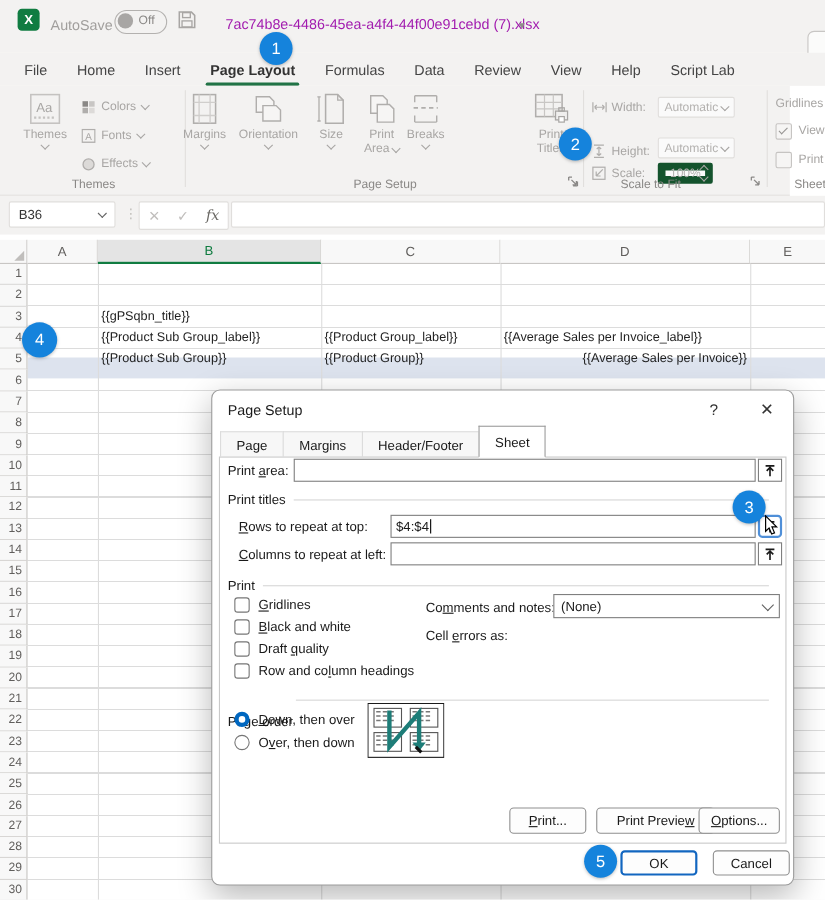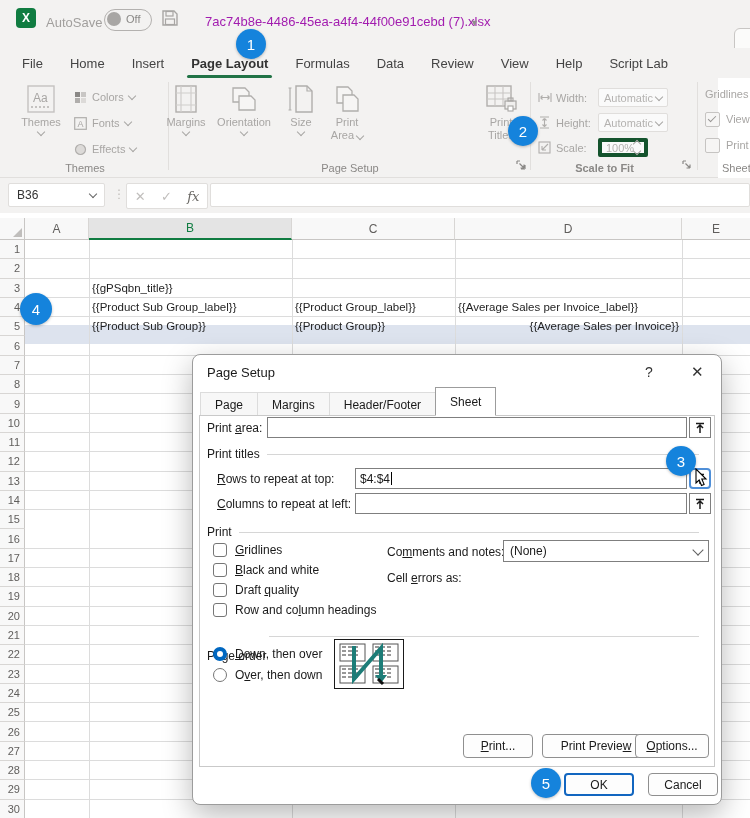--- a/index.html
+++ b/index.html
@@ -29,21 +29,21 @@
   .vdiv{top:4px;width:1px;height:88px;background:#e1dfdd;}
   .gtitle{font-size:11px;color:#8a8886;top:84px;text-align:center;}
   .launcher{top:82px;color:#8a8886;font-size:10px;}
   .bigbtn{top:6px;width:58px;display:flex;flex-direction:column;align-items:center;gap:2px;}
   .bigbtn .lbl{font-size:11px;color:#a8a6a4;line-height:13px;text-align:center;}
   .chev{display:inline-block;width:5px;height:5px;border-right:1.3px solid #a8a6a4;border-bottom:1.3px solid #a8a6a4;transform:rotate(45deg);margin-top:-2px;}
   .smallbtn{height:22px;display:flex;align-items:center;gap:5px;font-size:11px;color:#a8a6a4;}
   .srow{height:23px;display:flex;align-items:center;gap:4px;font-size:11px;color:#a8a6a4;}
   .combo{width:70px;height:19px;border:1px solid #e0dedc;background:#fafafa;border-radius:2px;
     display:flex;align-items:center;justify-content:space-between;padding:0 5px;box-sizing:border-box;color:#b4b2b0;font-size:11px;}
-  .spin{width:50px;height:19px;border:4px solid #14532d;background:#fafafa;border-radius:2px;
+  .spin{width:50px;height:19px;border:7px solid #14532d;background:#fafafa;border-radius:2px;
     display:flex;align-items:center;justify-content:space-between;padding:0 4px;box-sizing:border-box;color:#b4b2b0;font-size:11px;}
   .rcheck{width:13px;height:13px;border:1px solid #c6c4c2;border-radius:2px;background:#f6f5f4;position:relative;}
   .rcheck.on::after{content:"";position:absolute;left:4px;top:1px;width:3px;height:7px;border-right:1.4px solid #979593;border-bottom:1.4px solid #979593;transform:rotate(45deg);}
   
   .fbar{left:0;top:178px;width:750px;height:35px;background:#f3f2f1;border-bottom:1px solid #e1dfdd;}
   .namebox{left:8px;top:5px;width:97px;height:24px;background:#fff;border:1px solid #e0dedc;border-radius:2px;
     display:flex;align-items:center;justify-content:space-between;padding:0 8px;box-sizing:border-box;font-size:12px;color:#333;}
   .fdots{left:113px;top:9px;color:#c0beba;font-size:12px;}
   .fxbox{left:126px;top:5px;width:80px;height:24px;background:#fff;border:1px solid #e0dedc;border-radius:2px;
     display:flex;align-items:center;justify-content:space-around;font-size:13px;}
@@ -198,20 +198,29 @@
       <span class="lbl">Orientation</span>
       <span class="chev"></span>
     </div>
     <div class="abs bigbtn" style="left:318px;">
       <svg width="30" height="30" viewBox="0 0 30 30">
           <path d="M5 3h11l4 4v12H5z" fill="#f6f5f4" stroke="#b0aeac" stroke-width="1.3"></path>
           <path d="M11 11h11l4 4v12H11z" fill="#f6f5f4" stroke="#b0aeac" stroke-width="1.3"></path>
         </svg>
       <span class="lbl"><span>Print</span><br><span>Area</span> <span class="chev"></span></span>
     </div>
+    <div class="abs bigbtn" style="left:358px;">
+      <svg width="28" height="30" viewBox="0 0 28 30">
+          <path d="M4 3h20M4 3v6M24 3v6" stroke="#b0aeac" stroke-width="1.3" fill="none"></path>
+          <path d="M3 14h22" stroke="#b0aeac" stroke-width="1.6" stroke-dasharray="4 3"></path>
+          <path d="M4 27h20M4 27v-6M24 27v-6" stroke="#b0aeac" stroke-width="1.3" fill="none"></path>
+        </svg>
+      <span class="lbl">Breaks</span>
+      <span class="chev"></span>
+    </div>
     <div class="abs bigbtn" style="left:472px;">
       <svg width="32" height="30" viewBox="0 0 32 30">
           <rect x="2" y="2" width="24" height="20" fill="none" stroke="#b0aeac" stroke-width="1.4"></rect>
           <path d="M2 9h24M2 15h24M10 2v20M18 2v20" stroke="#c8c6c4" stroke-width="1.1"></path>
           <rect x="20" y="17" width="11" height="8" fill="#f0efee" stroke="#a8a6a4" stroke-width="1.2"></rect>
           <rect x="23" y="14" width="5" height="3" fill="none" stroke="#a8a6a4" stroke-width="1.1"></rect>
           <rect x="23" y="22" width="5" height="5" fill="#fff" stroke="#a8a6a4" stroke-width="1.1"></rect>
         </svg>
       <span class="lbl"><span>Print</span><br><span>Titles</span></span>
     </div>
@@ -227,21 +236,21 @@
       <div class="srow">
         <svg width="14" height="13" viewBox="0 0 14 13">
             <path d="M1 2v9M13 2v9M2.5 6.5h9M2.5 6.5l2-2M2.5 6.5l2 2M11.5 6.5l-2-2M11.5 6.5l-2 2" stroke="#b0aeac" stroke-width="1.1" fill="none"></path>
           </svg>
         <span style="width:38px;">Width:</span>
         <div class="combo">
             <span>Automatic</span>
             <span class="chev"></span>
           </div>
       </div>
-      <div class="srow" style="margin-top:2px;">
+      <div class="srow" style="margin-top:12px;align-items:flex-end;">
         <svg width="14" height="13" viewBox="0 0 14 13">
             <path d="M2 1h9M2 12h9M6.5 2.5v8M6.5 2.5l-2 2M6.5 2.5l2 2M6.5 10.5l-2-2M6.5 10.5l2-2" stroke="#b0aeac" stroke-width="1.1" fill="none"></path>
           </svg>
         <span style="width:38px;">Height:</span>
         <div class="combo">
             <span>Automatic</span>
             <span class="chev"></span>
           </div>
       </div>
       <div class="srow" style="margin-top:2px;">
@@ -252,21 +261,21 @@
         <span style="width:38px;">Scale:</span>
         <div class="spin">
             <span>100%</span>
           <span style="display:flex;flex-direction:column;gap:1px;">
               <span class="chev" style="transform:rotate(225deg);margin:0;"></span>
               <span class="chev" style="margin:0;"></span>
             </span>
         </div>
       </div>
     </div>
-    <div class="abs gtitle" style="left:557px;width:95px;font-weight:bold;">Scale to Fit</div>
+    <div class="abs gtitle" style="left:544px;width:95px;">Scale to Fit</div>
     <div class="abs launcher" style="left:682px;">
       <svg width="10" height="10" viewBox="0 0 10 10">
           <path d="M1 1v3M1 1h3M3.5 3.5L8 8M8 8V4.5M8 8H4.5" stroke="#8a8886" stroke-width="1.2" fill="none"></path>
         </svg>
     </div>
     <div class="abs vdiv" style="left:697px;"></div>
 
     <div class="abs" style="left:705px;top:10px;">
       <div style="font-size:11px;color:#a8a6a4;">Gridlines</div>
       <div class="smallbtn" style="margin-top:8px;gap:6px;">

